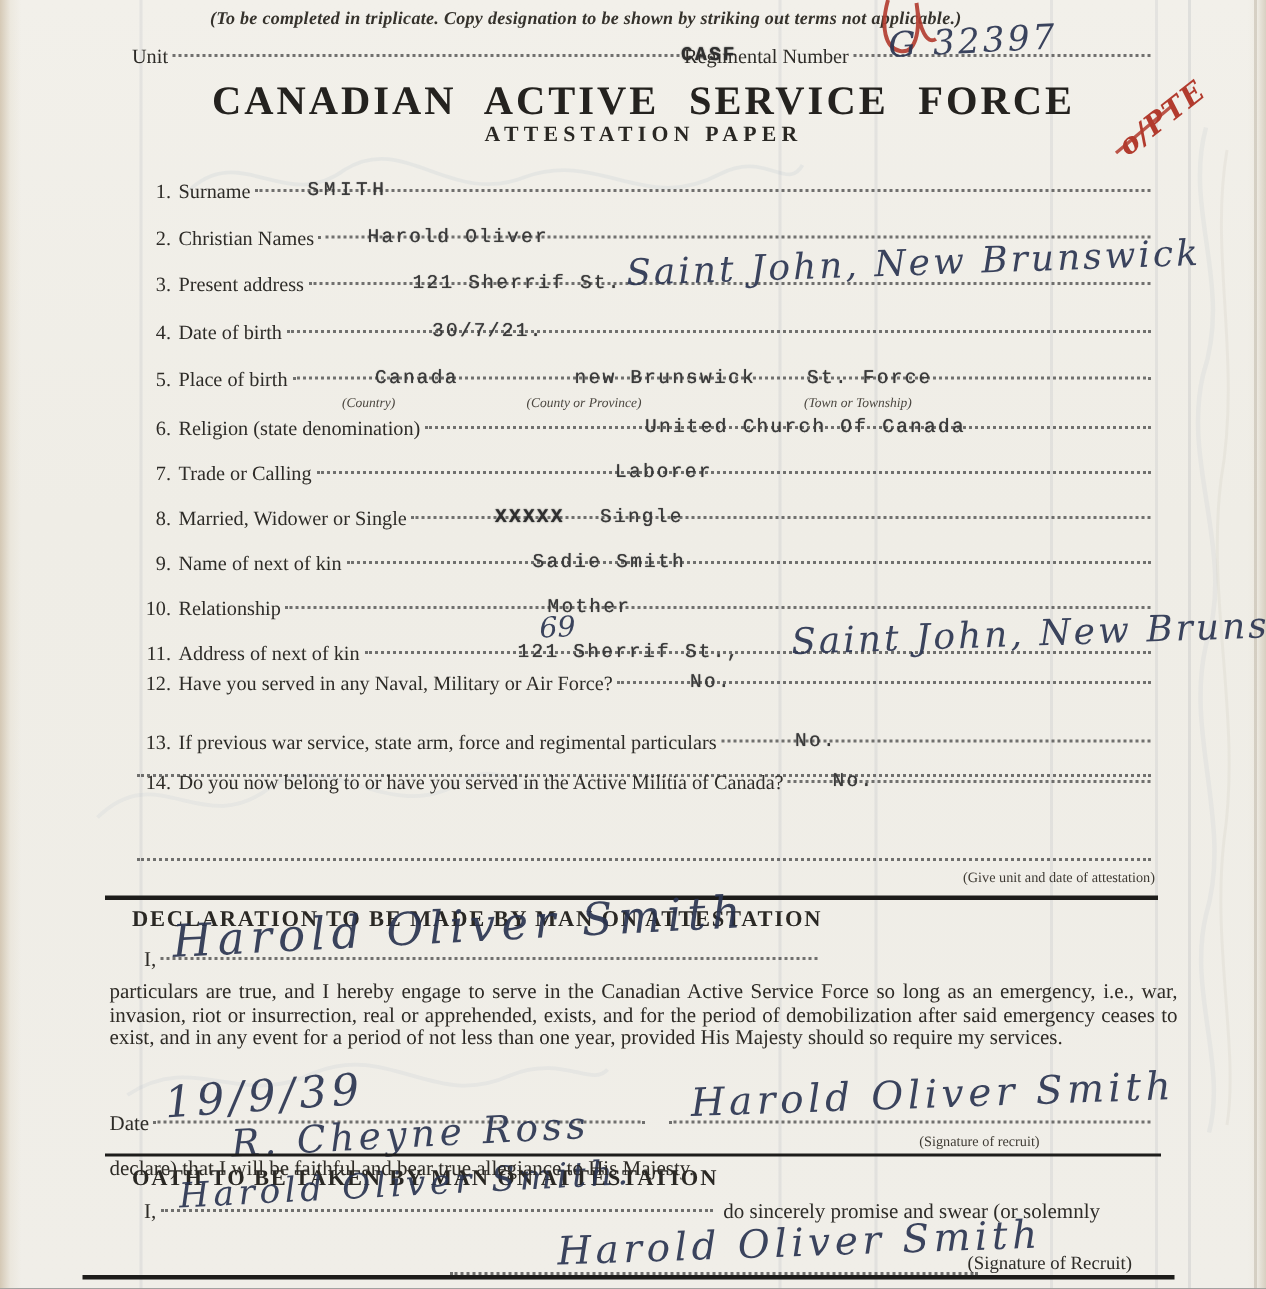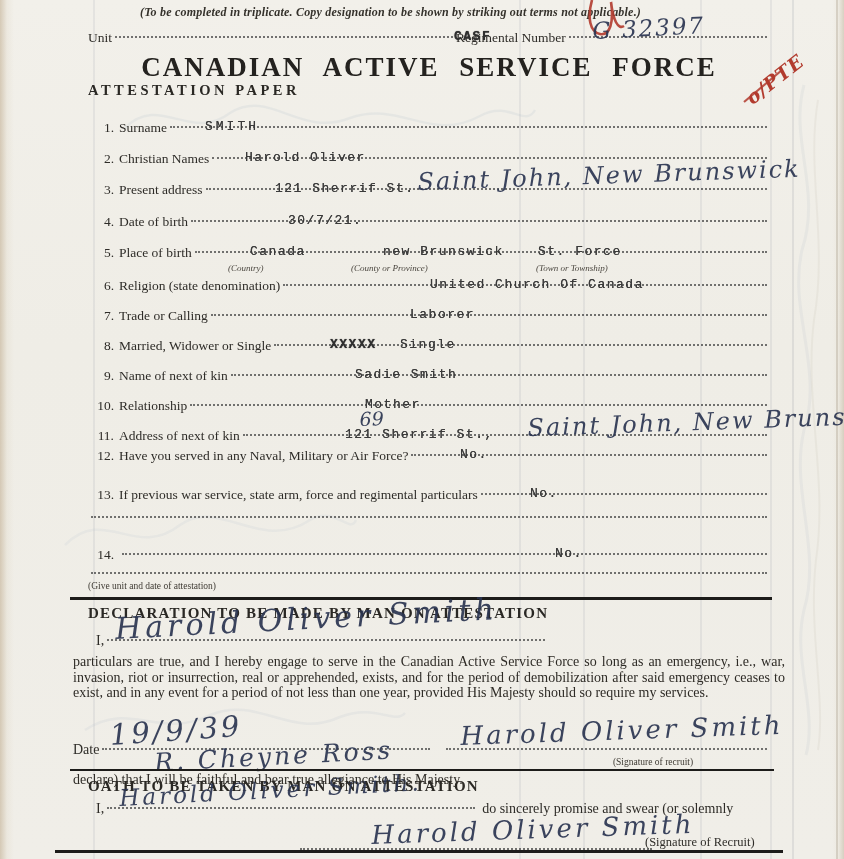--- a/index.html
+++ b/index.html
@@ -20,21 +20,21 @@
   .struck{font-weight:bold; color:#2f2f2f; text-shadow:0 0 1px #2f2f2f;}
   .hand{position:absolute; font-family:"DejaVu Serif",serif; font-style:italic; color:rgba(42,52,80,.92); letter-spacing:2px; transform:rotate(-2deg); transform-origin:left bottom; white-space:nowrap;}
   .sub{position:absolute; font-size:9px; color:#4a463f;font-style:italic;}
   .caption{font-size:9.5px; color:#3e3a33;}
   .rule{position:absolute; background:#1d1c1a;}
   .heading{position:absolute; left:88px; right:74px; text-align:left; font-weight:bold; letter-spacing:1.2px; font-size:15px; color:#2a2824;}
   .ghost{position:absolute; opacity:.5; pointer-events:none;}
   .red{color:#b23b2e;}
   .note{position:absolute; left:140px; top:5px; font-size:12px; font-style:italic; font-weight:bold; letter-spacing:.2px; color:#35322c;}
   .title{position:absolute; left:88px; right:74px; top:52px; text-align:center; font-weight:bold; font-size:27px; letter-spacing:2px; word-spacing:11px; color:#24221f;}
-  .subtitle{position:absolute; left:88px; right:74px; top:82px; text-align:left; font-weight:bold; font-size:14.5px; letter-spacing:3.5px; color:#2a2824;}
+  .subtitle{position:absolute; left:88px; right:74px; top:82px; text-align:center; font-weight:bold; font-size:14.5px; letter-spacing:3.5px; color:#2a2824;}
   .para{position:absolute; left:73px; width:712px; font-size:14px; line-height:15.6px; text-align:justify; color:#2e2b26;}
   .lead{padding-left:8px;}
   .after{padding-left:4px;}
 </style>
 </head>
 <body>
 
 <div class="scan">
 
   <div class="crease" style="left:93px"></div>
@@ -179,30 +179,31 @@
     <span class="num">13.</span>
     <span>If previous war service, state arm, force and regimental particulars</span>
     <span class="dots"></span>
     <span class="typed" style="left:442px">No.</span>
   </div>
 
   <div class="row" style="top:519px">
     <span class="dots"></span>
   </div>
 
-  <div class="row" style="top:547px">
+  <div class="row" style="top:514px">
     <span class="num">14.</span>
+    <span>Do you now belong to or have you served in the Active Militia of Canada?</span>
     <span class="dots"></span>
     <span class="typed" style="left:467px">No.</span>
   </div>
 
   <div class="row" style="top:575px">
     <span class="dots"></span>
   </div>
-  <div style="position:absolute; left:88px; right:74px; top:581px; text-align:left" class="caption">(Give unit and date of attestation)</div>
+  <div style="position:absolute; left:88px; right:74px; top:581px; text-align:right" class="caption">(Give unit and date of attestation)</div>
 
   <div class="rule" style="left:70px; width:702px; top:597px; height:2.5px"></div>
 
   <div class="heading" style="top:605px">DECLARATION TO BE MADE BY MAN ON ATTESTATION</div>
 
   <div class="row" style="top:633px; font-size:14px">
     <span class="lead">I,</span>
     <span class="dots" style="flex:0 0 438px"></span>
     <span class="hand" style="left:28px; top:-22px; font-size:30px; letter-spacing:4px; transform:rotate(-3deg)">Harold Oliver Smith</span>
   </div>

